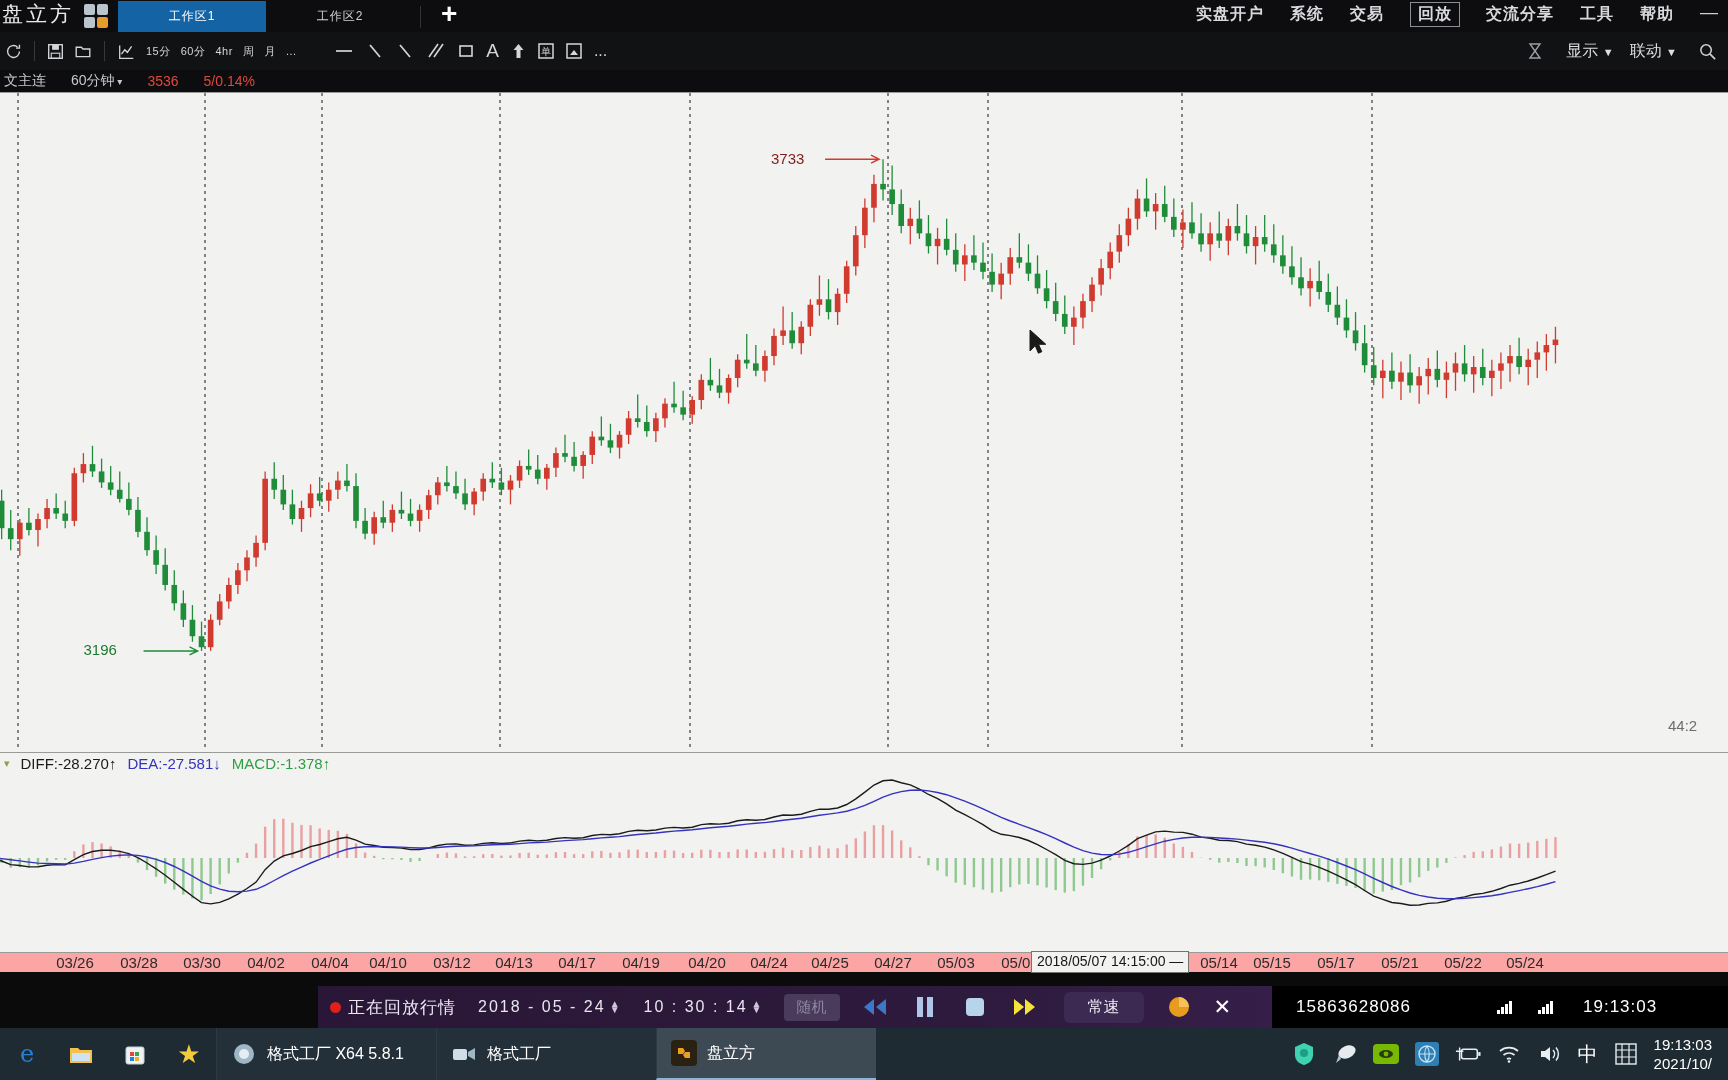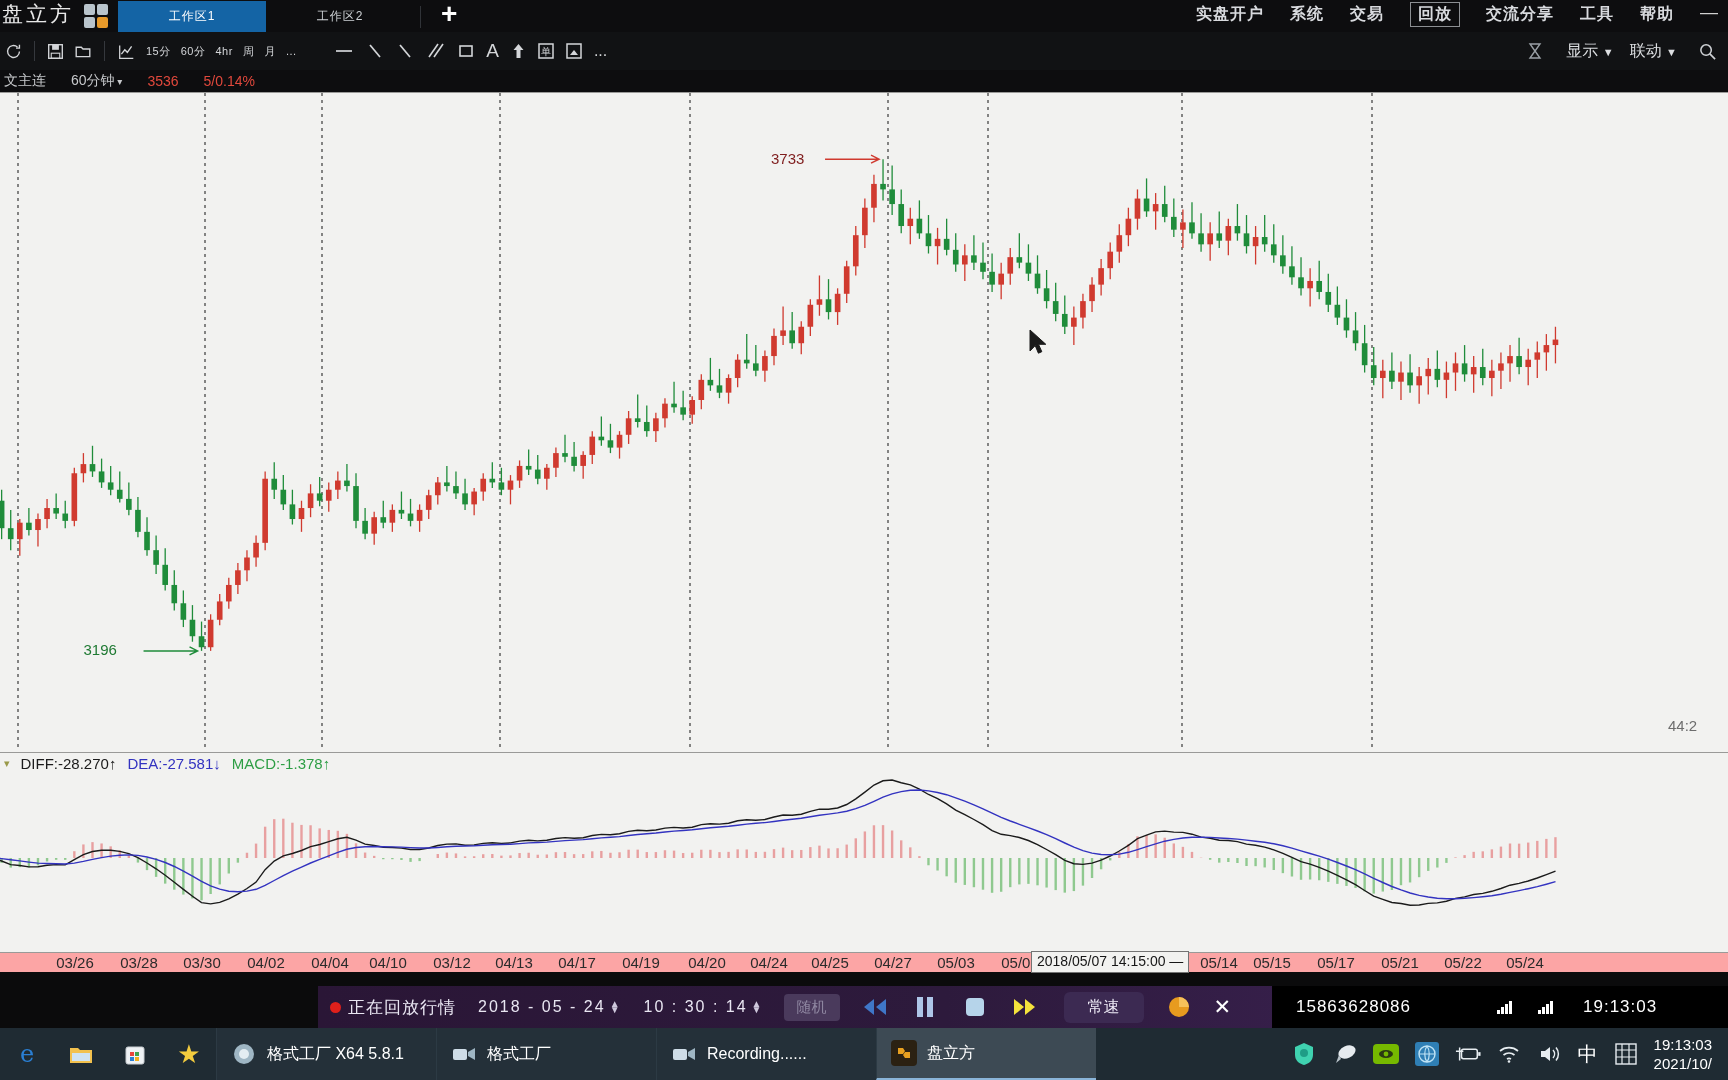--- a/index.html
+++ b/index.html
@@ -943,29 +943,20 @@
     </div>
     <div class="tk win">
       <span class="tkicon">
         <svg width="26" height="20" viewBox="0 0 26 20">
             <rect x="2" y="5" width="14" height="11" rx="2" fill="#cfdde8"></rect>
             <path d="M17 8l7-4v12l-7-4z" fill="#9fb6c4"></path>
           </svg>
       </span>
       <span>格式工厂</span>
     </div>
-    <div class="tk win">
-      <span class="tkicon">
-        <svg width="26" height="20" viewBox="0 0 26 20">
-            <rect x="2" y="5" width="14" height="11" rx="2" fill="#cfdde8"></rect>
-            <path d="M17 8l7-4v12l-7-4z" fill="#9fb6c4"></path>
-          </svg>
-      </span>
-      <span>Recording......</span>
-    </div>
     <div class="tk win active">
       <span class="tkicon" style="background:#2b2112;">
         <svg width="20" height="20" viewBox="0 0 20 20">
             <path d="M4 5h5l2 3-2 3H4z" fill="#e8a020"></path>
             <path d="M16 15h-5l-2-3 2-3h5z" fill="#e8a020"></path>
           </svg>
       </span>
       <span>盘立方</span>
     </div>
 

